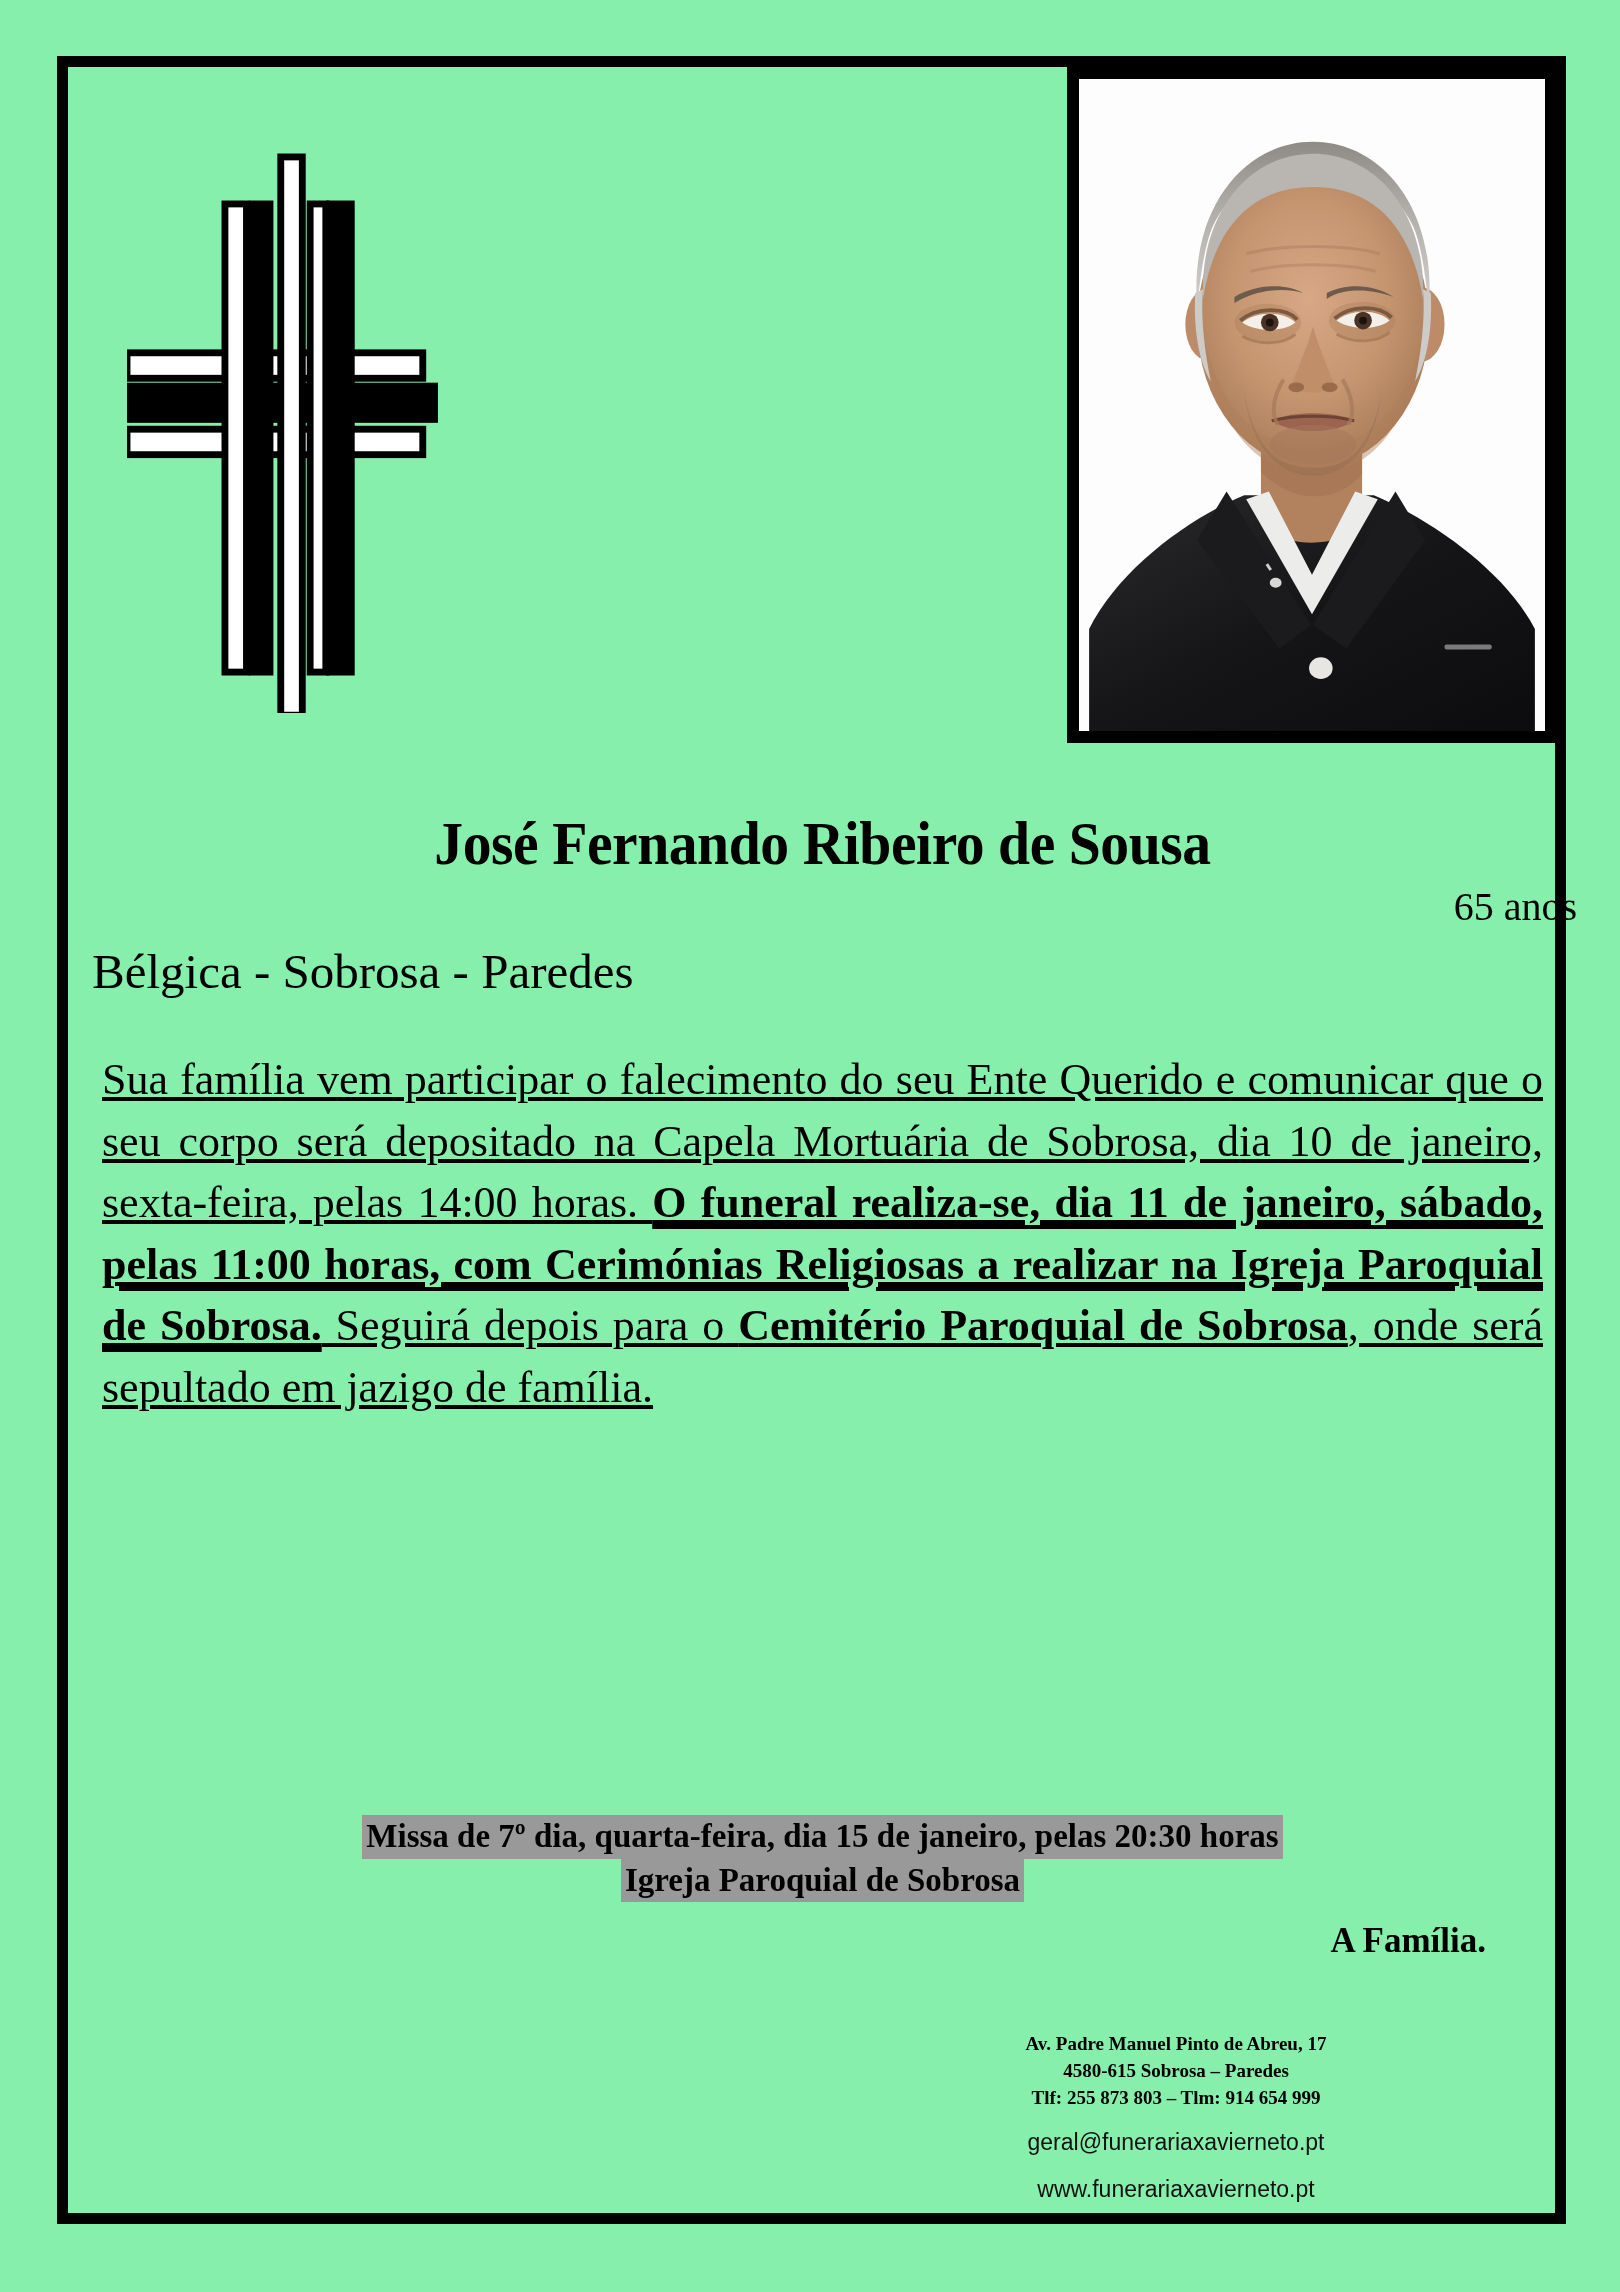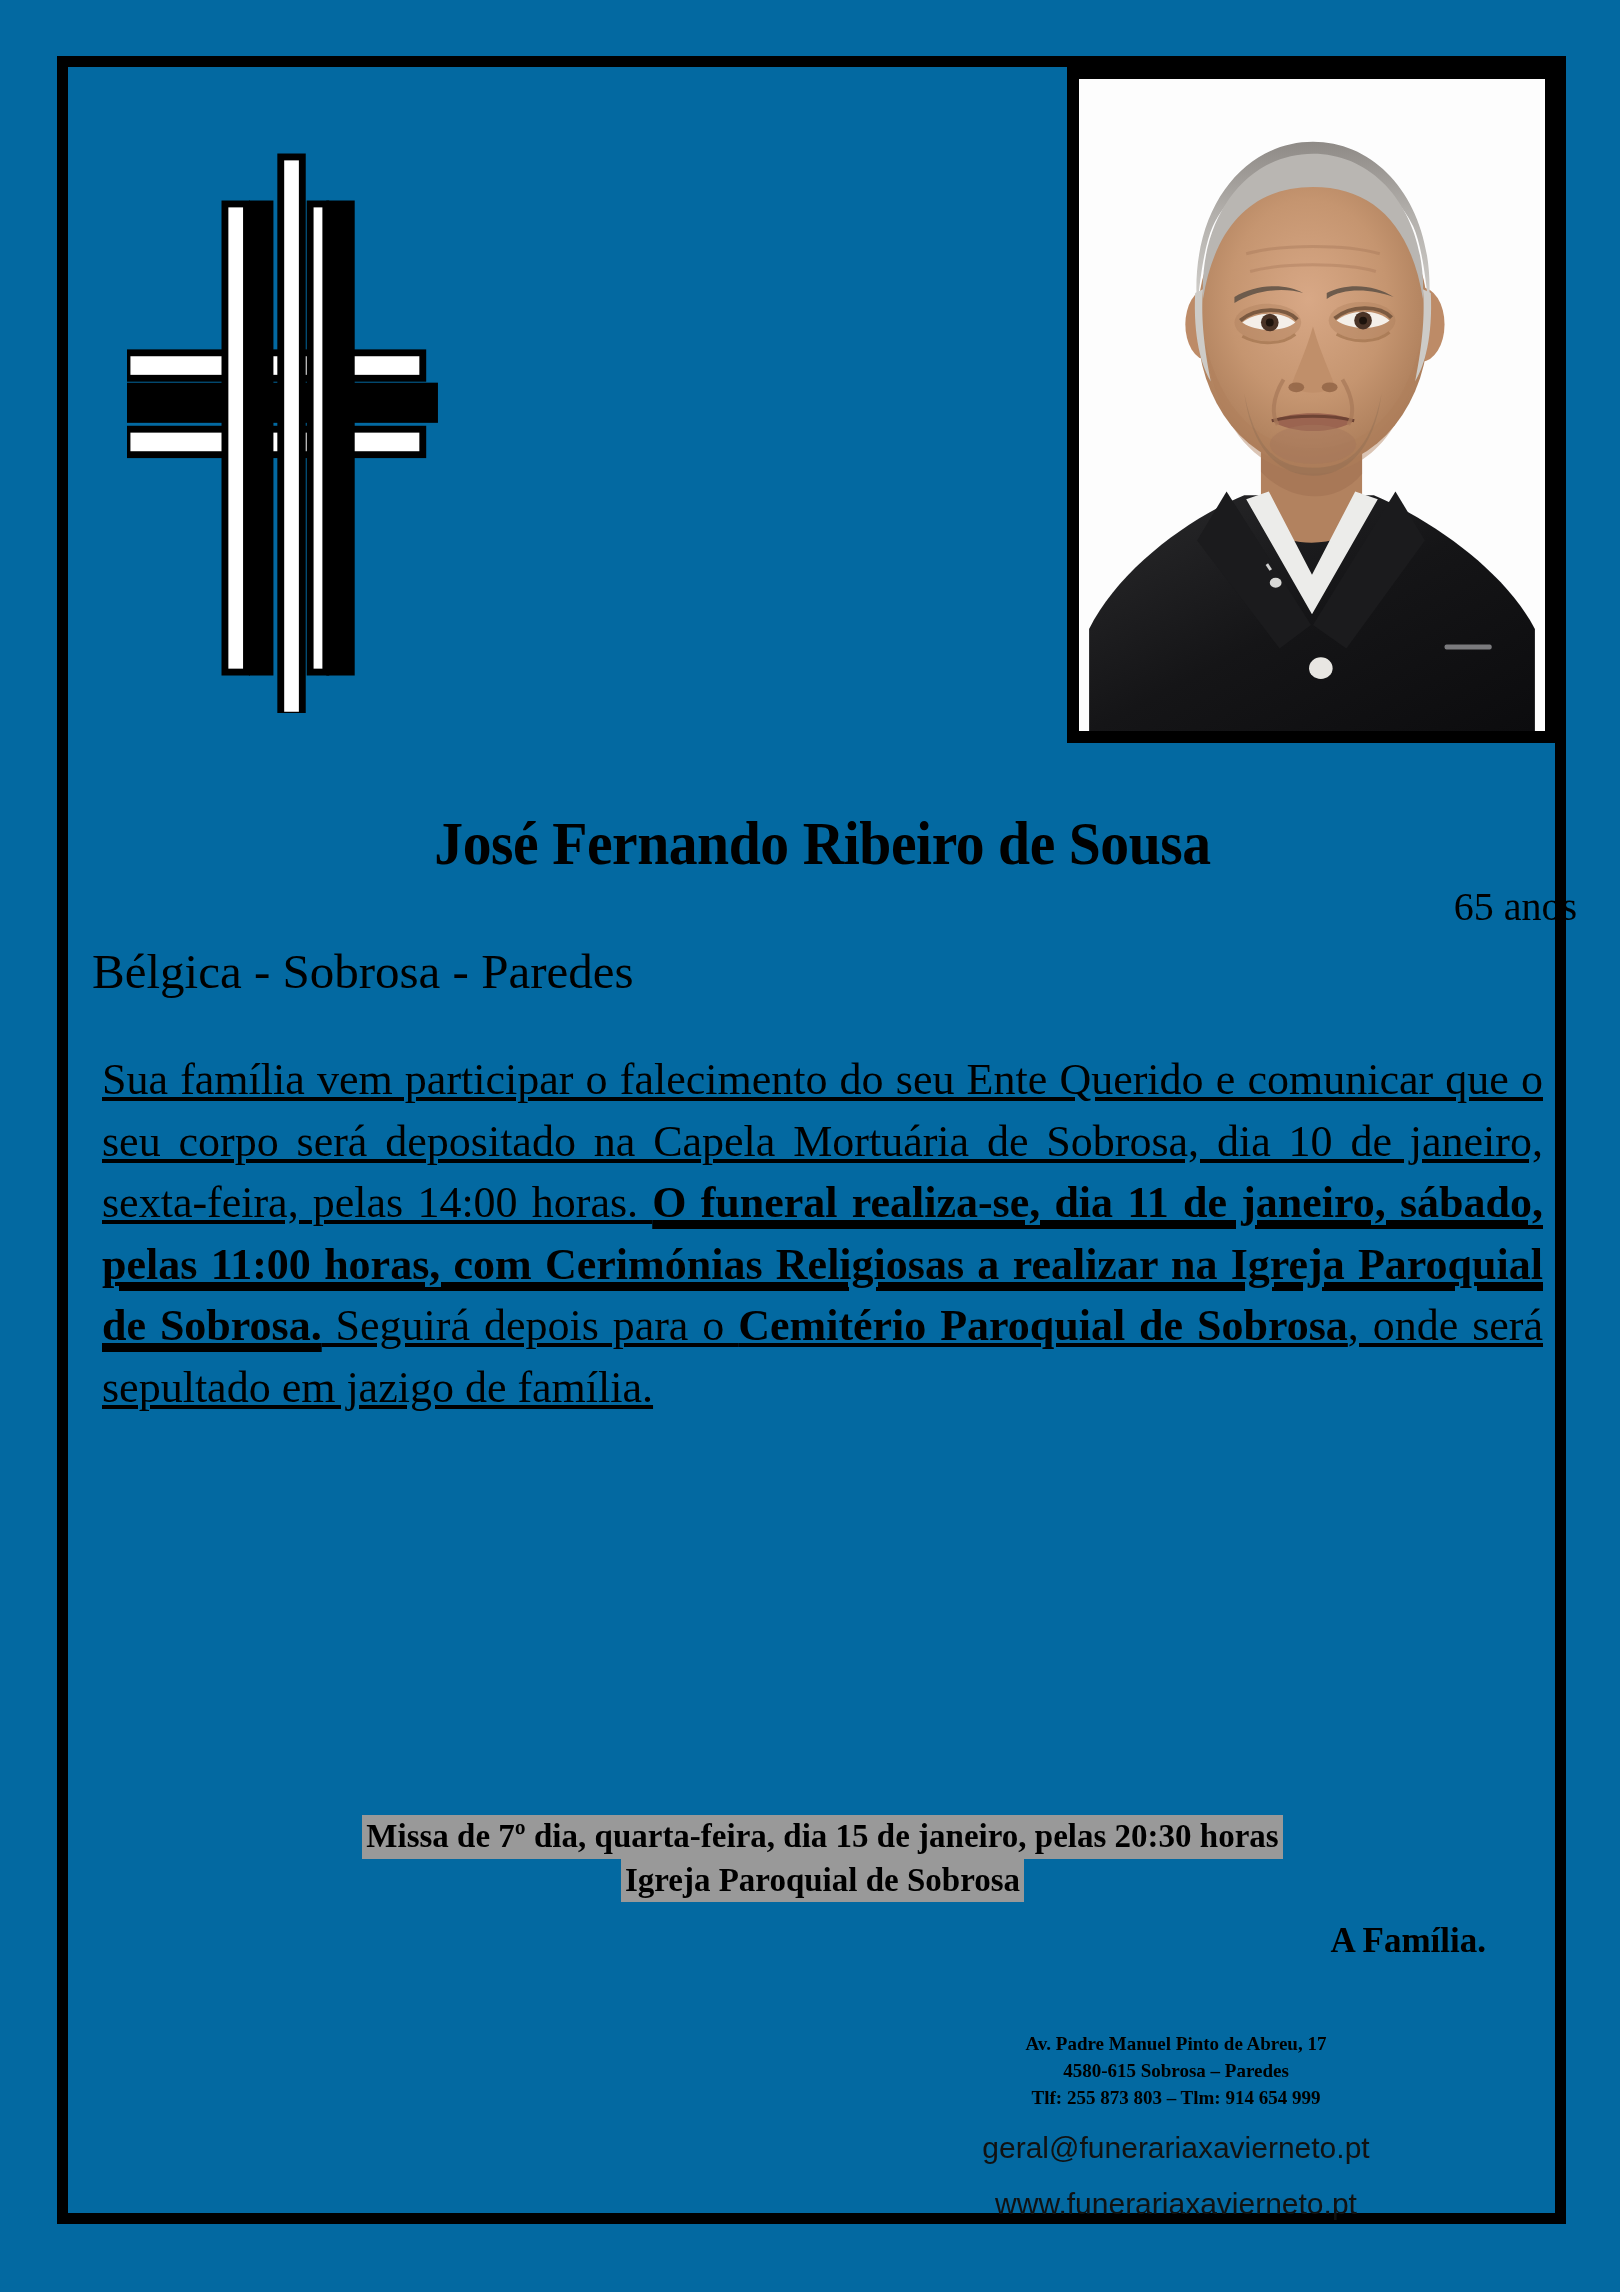--- a/index.html
+++ b/index.html
@@ -15,21 +15,21 @@
     overflow: hidden;
     position: relative;
   }
 
   
   #page {
     position: absolute;
     left: 0; top: 0;
     width: 1620px;
     height: 2293px;
-    background: #0369a1;
+    background: #86efac;
   }
   #frame {
     position: absolute;
     left: 57px;
     top: 56px;
     width: 1509px;
     height: 2168px;
     border: 11.8px solid #000;
     box-sizing: border-box;
   }
@@ -212,21 +212,21 @@
   .contact-main {
     font-family: "Liberation Serif", "DejaVu Serif", serif;
     font-weight: bold;
     font-size: 19px;
     line-height: 1.44;
     color: #000;
   }
   .contact-web {
     margin-top: 16.7px;
     font-family: "Liberation Sans", "DejaVu Sans", sans-serif;
-    font-size: 30px;
+    font-size: 23px;
     line-height: 1.30;
     color: #111;
   }
 </style>
 </head>
 <body>
 
 <div id="page">
   <div id="frame">
 

